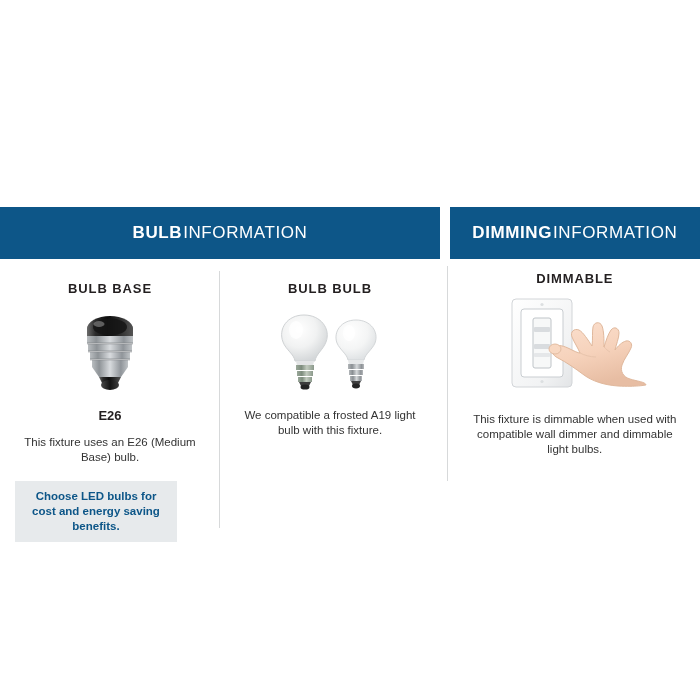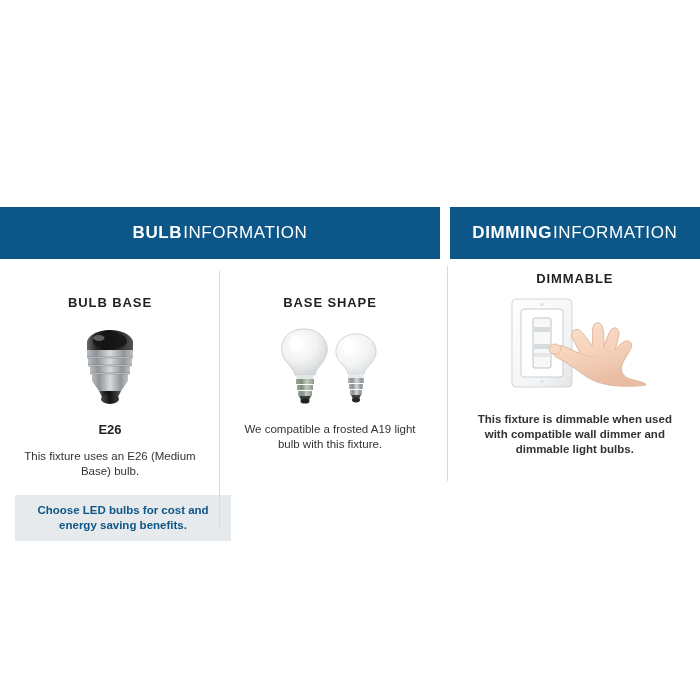--- a/index.html
+++ b/index.html
@@ -61,21 +61,21 @@
   }
 
   
   .cols {
     display: flex;
     align-items: stretch;
   }
   .col {
     width: 220px;
     box-sizing: border-box;
-    padding-top: 36px;
+    padding-top: 22px;
     position: relative;
   }
   .col.divider::after {
     content: "";
     position: absolute;
     right: 0;
     top: 12px;
     bottom: 14px;
     width: 1px;
     background: #d7d9da;
@@ -116,21 +116,21 @@
   .tip {
     margin-top: 16px;
     background: #e7eaec;
     color: #0d5688;
     font-weight: bold;
     font-size: 11.5px;
     line-height: 15px;
     text-align: center;
     padding: 8px 10px;
     box-sizing: border-box;
-    width: 216px;
+    width: 162px;
     margin-left: 15px;
   }
 
   
   .dim-body {
     padding-top: 12px;
     position: relative;
   }
   .dim-art {
     height: 110px;
@@ -139,21 +139,20 @@
     justify-content: center;
     margin-top: 2px;
   }
   .dim-desc {
     text-align: center;
     font-size: 11.5px;
     line-height: 15px;
     color: #333333;
     margin: 14px auto 0;
     width: 205px;
-    font-weight: bold;
   }
 
   
   .vrule {
     position: absolute;
     left: 447px;
     top: 266px;
     width: 1px;
     height: 215px;
     background: #d7d9da;
@@ -230,21 +229,21 @@
               <ellipse cx="37" cy="78" rx="9" ry="5" fill="url(#gTip)"></ellipse>
             </svg>
           </div>
 
           <div class="label">E26</div>
           <div class="desc">This fixture uses an E26 (Medium Base) bulb.</div>
           <div class="tip">Choose LED bulbs for cost and energy saving benefits.</div>
         </div>
 
         <div class="col">
-          <div class="col-title">BASE SHAPE</div>
+          <div class="col-title">BULB BULB</div>
 
           <div class="art">
             <svg width="126" height="88" viewBox="0 0 126 88" aria-hidden="true">
               <defs>
                 <radialGradient id="gGlass" cx="38%" cy="32%" r="70%">
                   <stop offset="0%" stop-color="#ffffff"></stop>
                   <stop offset="55%" stop-color="#f1f2f2"></stop>
                   <stop offset="100%" stop-color="#d4d7d9"></stop>
                 </radialGradient>
                 <radialGradient id="gGlass2" cx="36%" cy="30%" r="72%">

